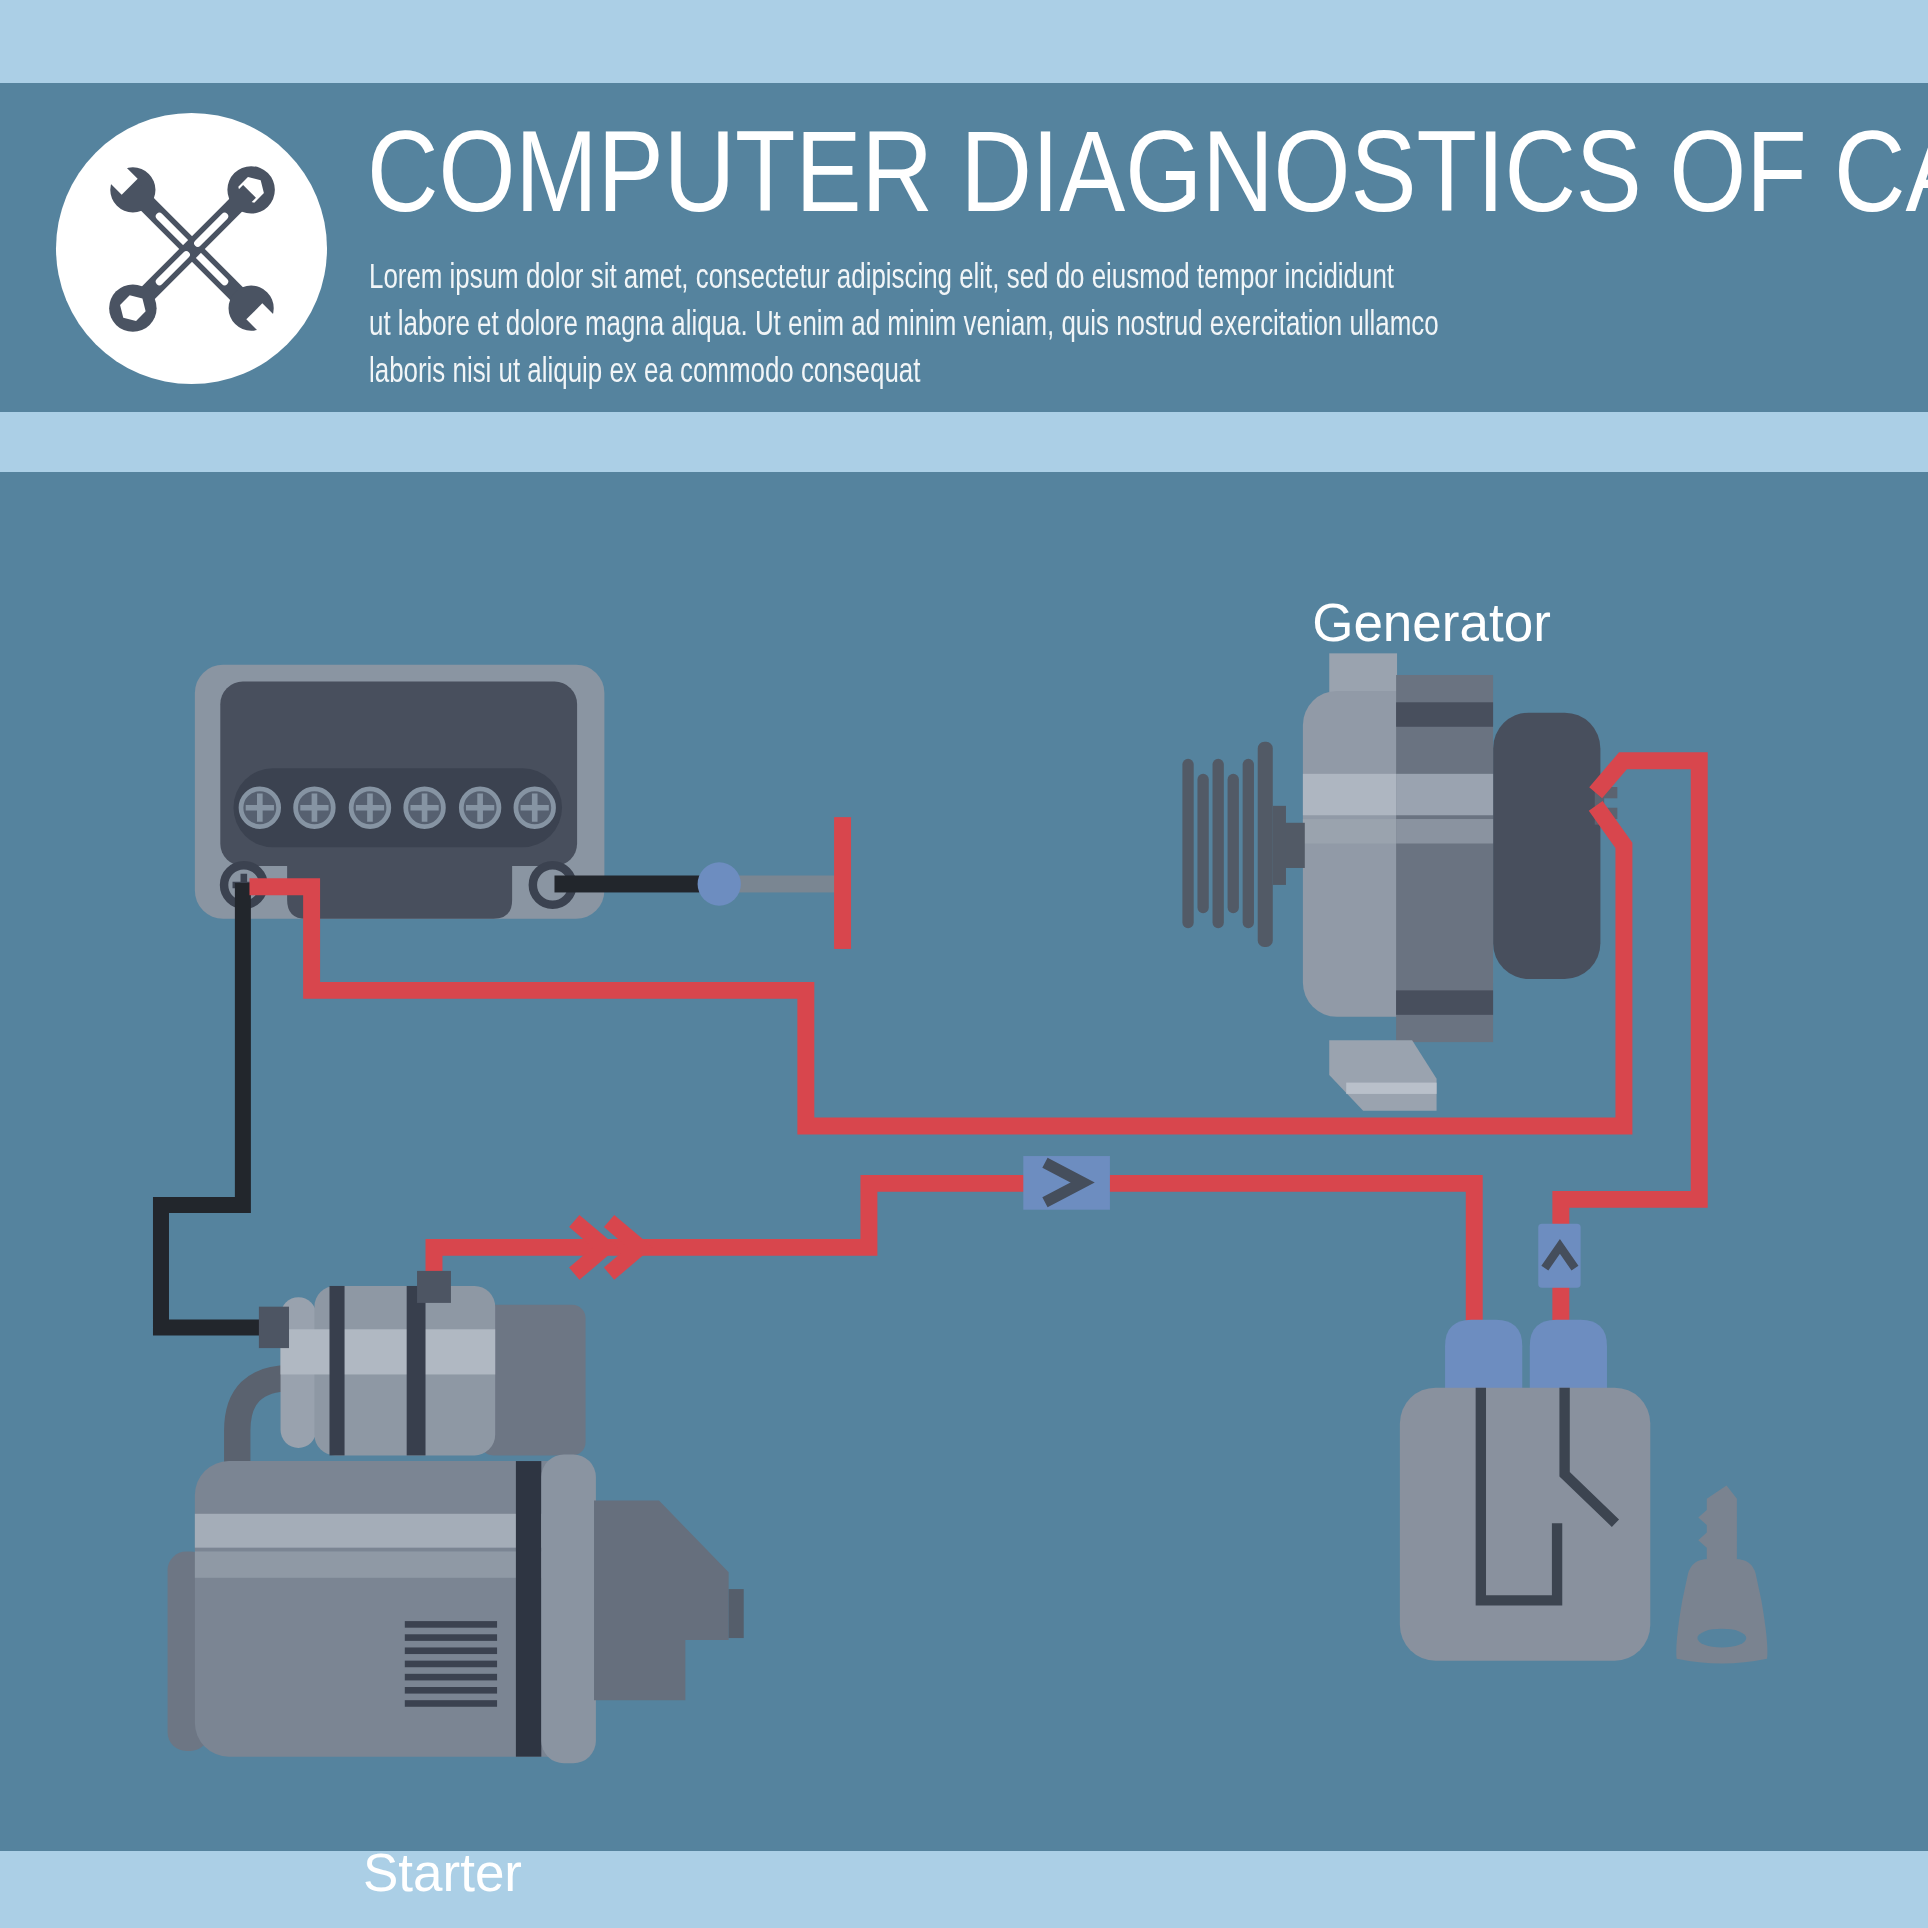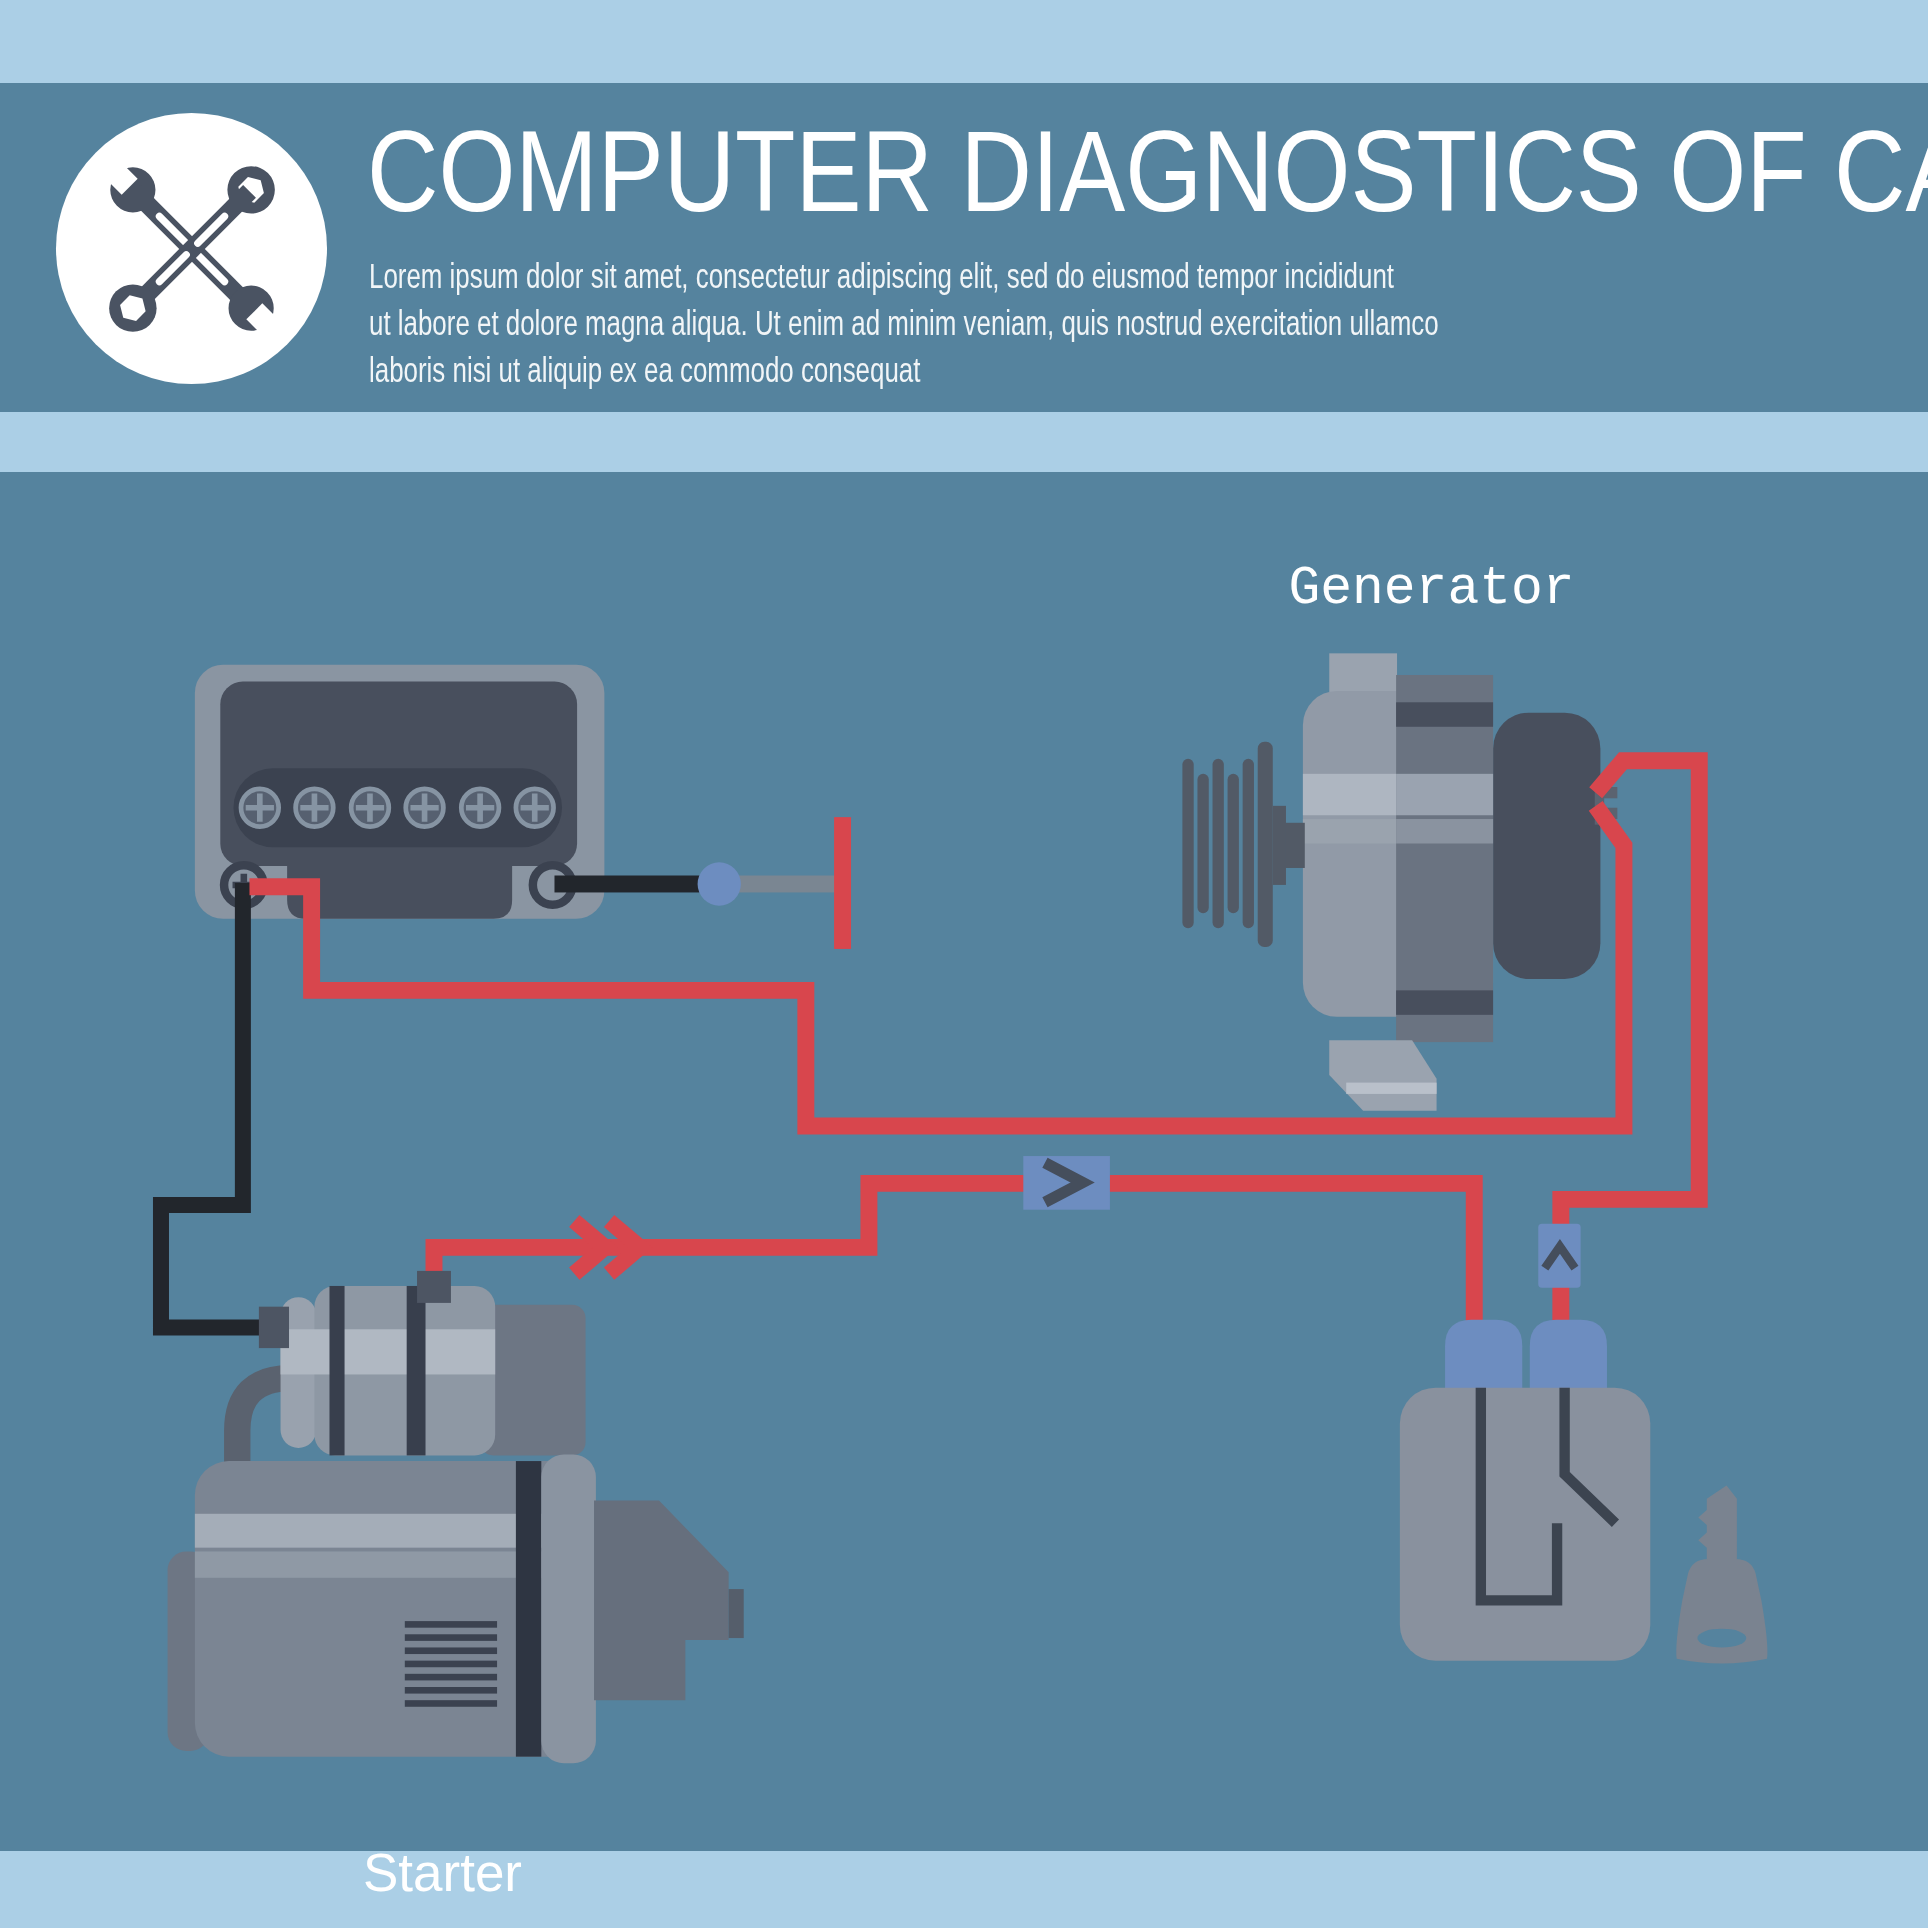--- a/index.html
+++ b/index.html
@@ -24,21 +24,21 @@
   .subtitle{
     position:absolute;left:369px;top:252px;color:rgba(255,255,255,0.92);
     font-size:35px;line-height:47px;white-space:nowrap;
     transform:scaleX(0.74);transform-origin:left top;
   }
   .comp-label{
     position:absolute;color:#ffffff;font-size:53px;text-align:center;
     width:603px;white-space:nowrap;
   }
   .comp-label.battery{left:130px;top:556px;}
-  .comp-label.generator{left:1130px;top:559px;font-family:Liberation Mono, monospace;}
+  .comp-label.generator{left:1130px;top:592px;}
   .comp-label.starter{left:141px;top:1808px;margin-top:34px;}
   .comp-label.ignition{left:1271px;top:1695px;}
   svg.art{position:absolute;left:0;top:0;}
 </style>
 </head>
 <body>
 
 <div class="poster">
 
   <div class="stripe top"></div>

